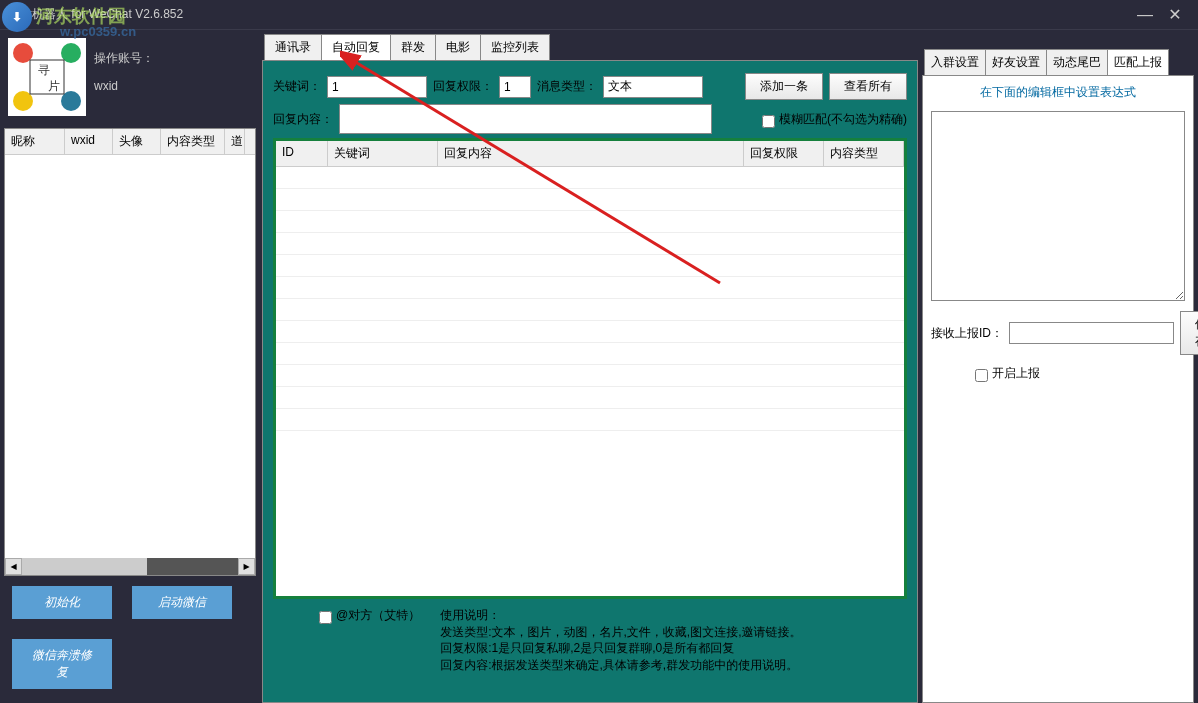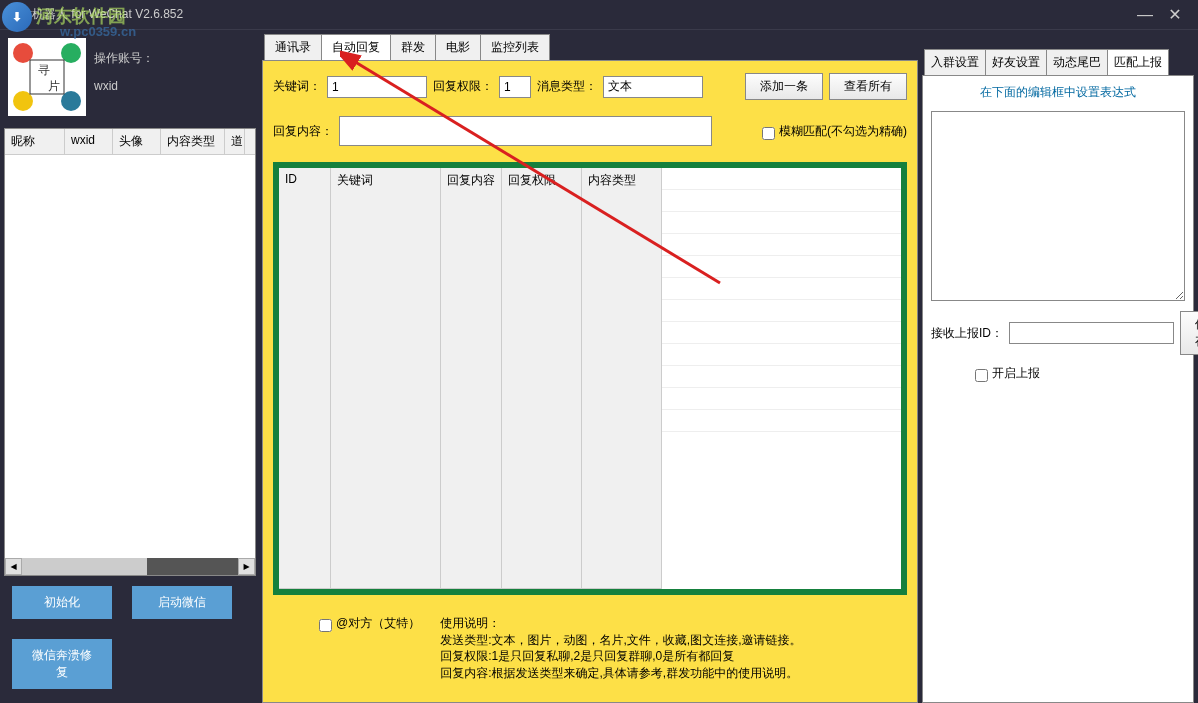--- a/index.html
+++ b/index.html
@@ -17,35 +17,35 @@
 .account-info { display: flex; flex-direction: column; gap: 12px; padding-top: 12px; }
 .contact-list { margin-top: 8px; background: #fff; flex: 1; display: flex; flex-direction: column; border: 1px solid #888; min-height: 0; }
 .contact-list .header { display: flex; background: #f0f0f0; border-bottom: 1px solid #ccc; }
 .contact-list .header div { padding: 4px 6px; border-right: 1px solid #ccc; flex-shrink: 0; }
 .contact-list .body { flex: 1; background: #fff; }
 .contact-list .hscroll { height: 17px; background: #f0f0f0; display: flex; align-items: center; }
 .hscroll .arrow { width: 17px; height: 17px; background: #e0e0e0; border: 1px solid #aaa; display:flex;align-items:center;justify-content:center;font-size:8px;}
 .hscroll .track { flex: 1; background: #555; height: 17px; position: relative; }
 .hscroll .thumb { position: absolute; left: 0; width: 58%; height: 100%; background: #ccc; }
 .btn-row { display: flex; gap: 20px; padding: 10px 8px; }
-.blue-btn { background: #5a9fd4; color: #fff; border: none; padding: 8px 18px; cursor: pointer; text-align:center; width: 100px; }
+.blue-btn { background: #5a9fd4; color: #fff; border: none; padding: 8px 18px; cursor: pointer; text-align:center; width: 100px; font-style: italic; }
 .center-panel { flex: 1; background: #2a2a3a; display:flex; flex-direction:column; padding: 4px 2px 0 2px; }
 .tabs { display: flex; background: #2a2a3a; padding-left:2px; }
 .tab { padding: 4px 10px; background: #f0f0f0; border: 1px solid #888; border-bottom: none; margin-right: -1px; cursor: pointer; }
 .tab.active { background: #fff; position: relative; z-index: 2; }
-.tab-content { background: #fde047; flex: 1; border: 1px solid #888; padding: 12px 10px 16px 10px; display:flex; flex-direction:column; gap:16px; min-height:0; }
+.tab-content { background: #0f766e; flex: 1; border: 1px solid #888; padding: 12px 10px 24px 10px; display:flex; flex-direction:column; gap:4px; min-height:0; }
 .form-row { display: flex; align-items: center; gap: 6px; }
 .form-row label { white-space: nowrap; }
 .text-input { border: 1px solid #888; padding: 2px 4px; height: 22px; }
 .text-input.small { width: 100px; }
 .text-input.wide { flex: 1; height: 30px; }
 .win-btn-std { background: linear-gradient(#fdfdfd,#e8e8e8); border: 1px solid #888; padding: 4px 14px; cursor: pointer; }
 .checkbox-label { display: flex; align-items: flex-end; gap: 4px; margin-left: 44px; }
 .checkbox-label input { width:13px; height:13px; }
-.data-table { border: 6px solid #15803d; flex: 1; display:flex; flex-direction:row; min-height:0; }
+.data-table { border: 3px solid #15803d; flex: 1; display:flex; flex-direction:column; min-height:0; }
 .data-table .th-row { display: flex; background: #f0f0f0; border-bottom: 1px solid #ccc; }
 .data-table .th-row div { padding: 4px 6px; border-right: 1px solid #ccc; }
 .data-table .tb-body { flex:1; background:#fff; display:flex; flex-direction:column; }
 .data-table .tb-body .row { height: 22px; border-bottom: 1px solid #eee; }
 .instructions { display: flex; align-items: flex-start; gap: 20px; padding: 4px 2px; }
 .instructions .text { line-height: 1.4; }
 .right-panel { width: 278px; background: #2a2a3a; display:flex; flex-direction:column; padding: 4px 4px 0 2px; }
 .right-tabs { display: flex; margin-top: 15px; }
 .right-tabs .tab { padding: 4px 6px; font-size:12px; }
 .right-content { background: #fff; border: 1px solid #888; flex: 1; padding: 8px; display:flex; flex-direction:column; gap:10px; }

